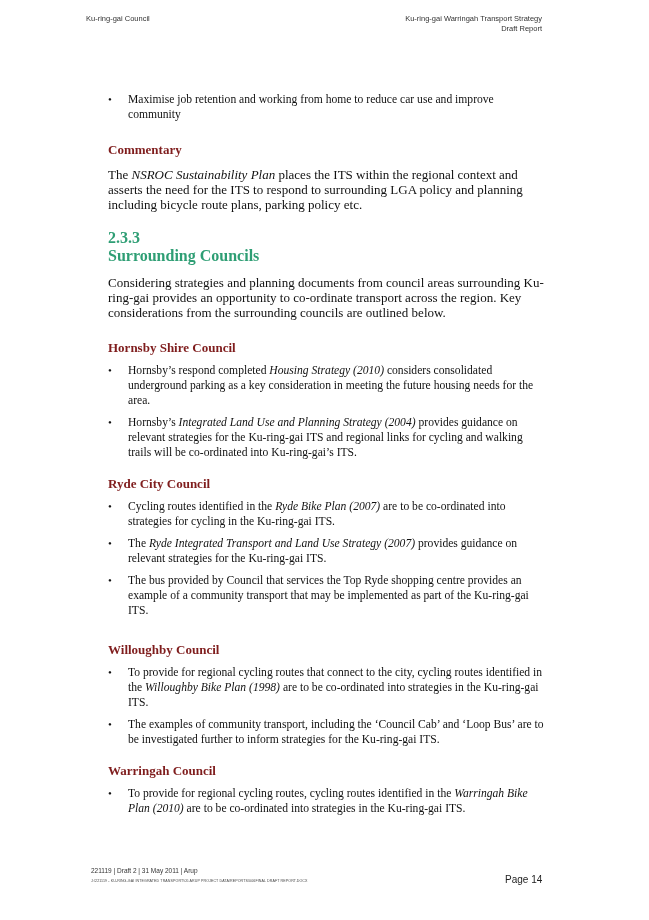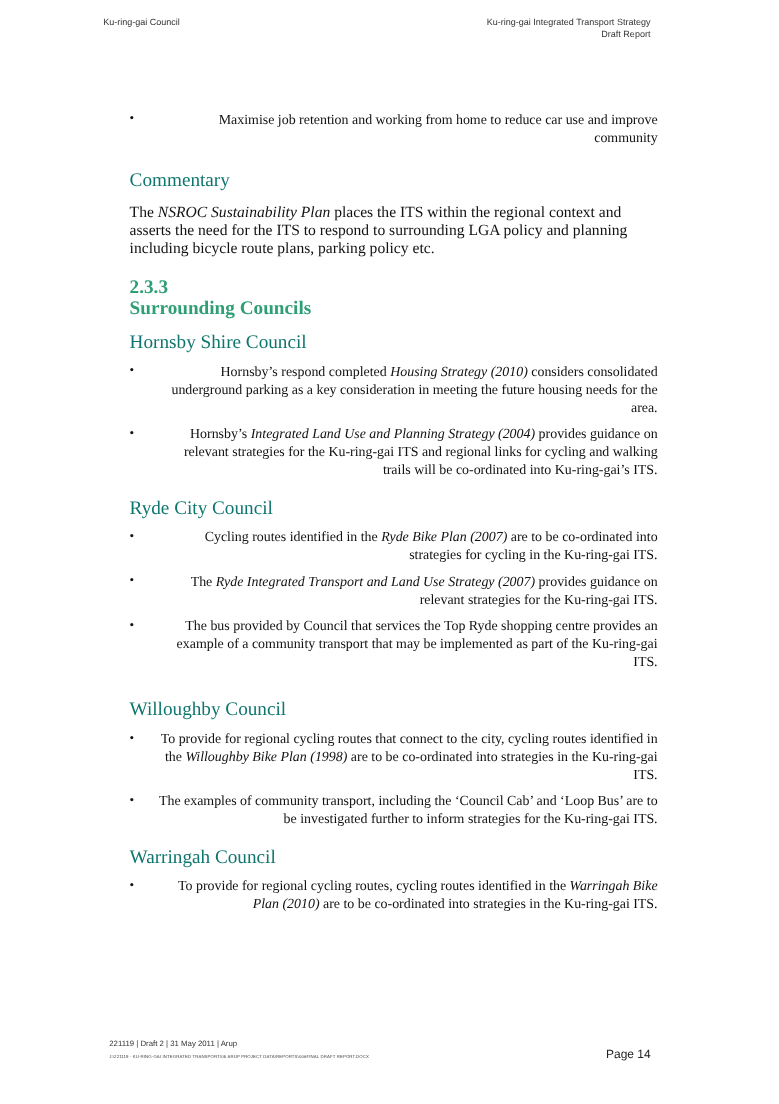--- a/index.html
+++ b/index.html
@@ -3,53 +3,54 @@
 <meta charset="utf-8">
 <style>
   html, body { margin:0; padding:0; background:#ffffff; }
   body { width:649px; height:920px; position:relative; overflow:hidden;
          font-family:"Liberation Serif", serif; color:#111; }
   .hdr-left { position:absolute; left:86px; top:14px; font-family:"Liberation Sans", sans-serif; font-size:7.5px; color:#333; }
   .hdr-right { position:absolute; right:107px; top:14px; text-align:right; font-family:"Liberation Sans", sans-serif; font-size:7.5px; line-height:10px; color:#333; }
   .content { position:absolute; left:108px; top:92px; width:440px; }
   .body-text { font-size:13px; line-height:15px; margin:0; }
   .bullets { list-style:none; margin:0; padding:0; }
-  .bullets li { position:relative; padding-left:20px; font-size:11.6px; line-height:15px; margin-bottom:7px;text-align:right; }
+  .bullets li { position:relative; padding-left:20px; font-size:11.6px; line-height:15px; margin-bottom:7px; }
   .bullets li::before { content:"•"; position:absolute; left:0; top:0; font-size:11px; }
   .bullets.first li { font-size:11.6px; }
-  h3.sub { color:#0f766e; font-size:16px; font-weight:normal; margin:0; }
+  h3.sub { color:#7f1d1d; font-size:13px; font-weight:bold; margin:0; }
   h2.sec { color:#2e9e74; font-size:16px; font-weight:bold; margin:0; display:flex;flex-direction:column; }
   h2.sec .num { width:62px; }
   em { font-style:italic; }
   .foot-left { position:absolute; left:91px; top:867px; font-family:"Liberation Sans", sans-serif; font-size:6.5px; color:#333; }
   .foot-path { position:absolute; left:91px; top:879px; font-family:"Liberation Sans", sans-serif; font-size:3.6px; color:#444; letter-spacing:0.1px; }
   .foot-page { position:absolute; left:505px; top:874px; font-family:"Liberation Sans", sans-serif; font-size:10px; color:#222; }
 </style>
 </head>
 <body>
 
 <div class="hdr-left">Ku-ring-gai Council</div>
 <div class="hdr-right">
-  <div>Ku-ring-gai Integrated Transport Strategy</div>
+  <div>Ku-ring-gai Warringah Transport Strategy</div>
   <div>Draft Report</div>
 </div>
 
 <div class="content">
 
   <ul class="bullets first" style="margin-bottom:20px;">
     <li>Maximise job retention and working from home to reduce car use and improve community</li>
   </ul>
 
   <h3 class="sub" style="margin-bottom:9px;">Commentary</h3>
   <p class="body-text" style="margin-bottom:17px;"><span>The </span><em>NSROC Sustainability Plan</em><span> places the ITS within the regional context and asserts the need for the ITS to respond to surrounding LGA policy and planning including bicycle route plans, parking policy etc.</span></p>
 
   <h2 class="sec" style="margin-bottom:10px;">
     <span class="num">2.3.3</span>
     <span>Surrounding Councils</span>
   </h2>
+  <p class="body-text" style="margin-bottom:20px;">Considering strategies and planning documents from council areas surrounding Ku-ring-gai provides an opportunity to co-ordinate transport across the region. Key considerations from the surrounding councils are outlined below.</p>
 
   <h3 class="sub" style="margin-bottom:7px;">Hornsby Shire Council</h3>
   <ul class="bullets" style="margin-bottom:16px;">
     <li><span>Hornsby’s respond completed </span><em>Housing Strategy (2010)</em><span> considers consolidated underground parking as a key consideration in meeting the future housing needs for the area.</span></li>
     <li><span>Hornsby’s </span><em>Integrated Land Use and Planning Strategy (2004)</em><span> provides guidance on relevant strategies for the Ku-ring-gai ITS and regional links for cycling and walking trails will be co-ordinated into Ku-ring-gai’s ITS.</span></li>
   </ul>
 
   <h3 class="sub" style="margin-bottom:7px;">Ryde City Council</h3>
   <ul class="bullets" style="margin-bottom:24px;">
     <li><span>Cycling routes identified in the </span><em>Ryde Bike Plan (2007)</em><span> are to be co-ordinated into strategies for cycling in the Ku-ring-gai ITS.</span></li>

